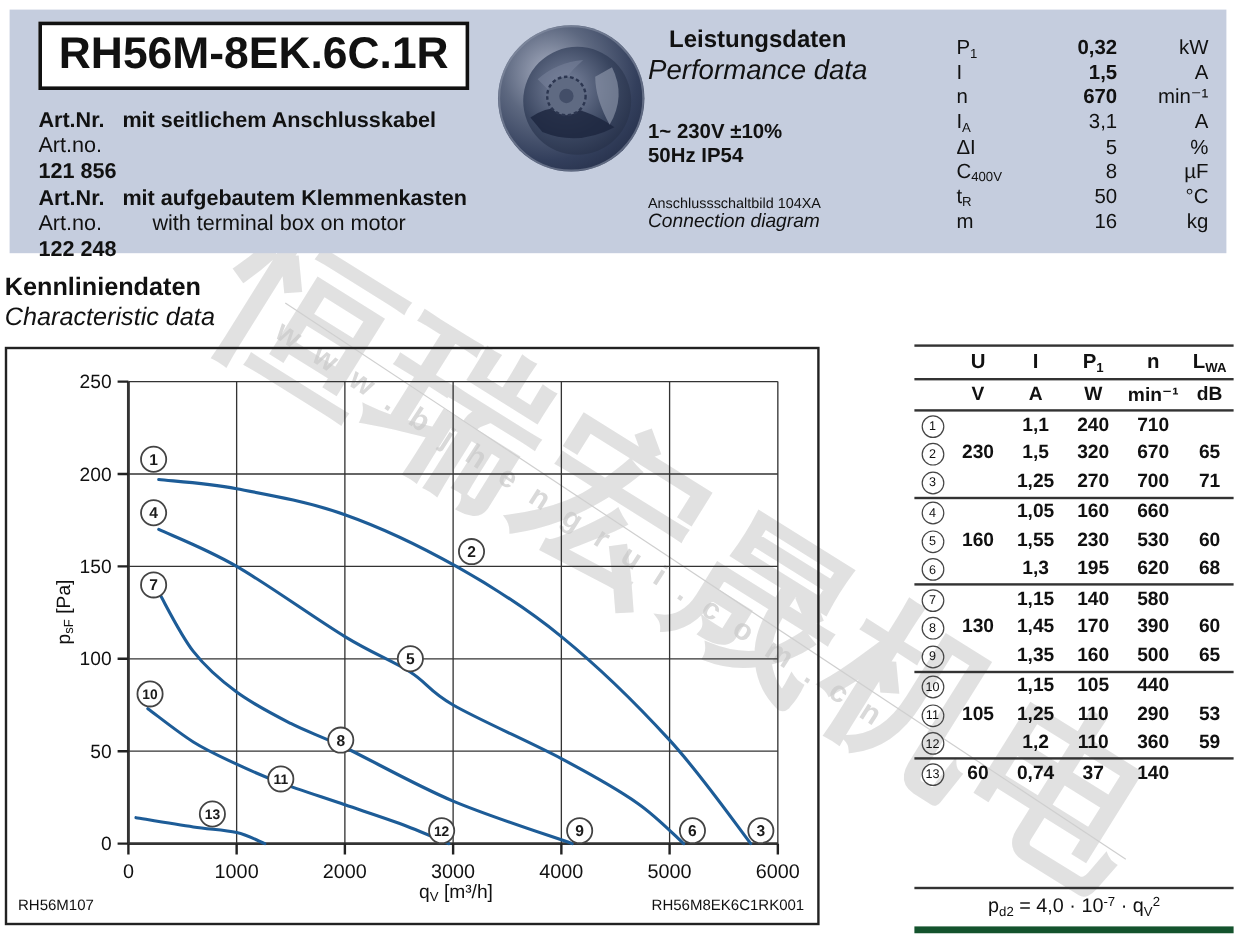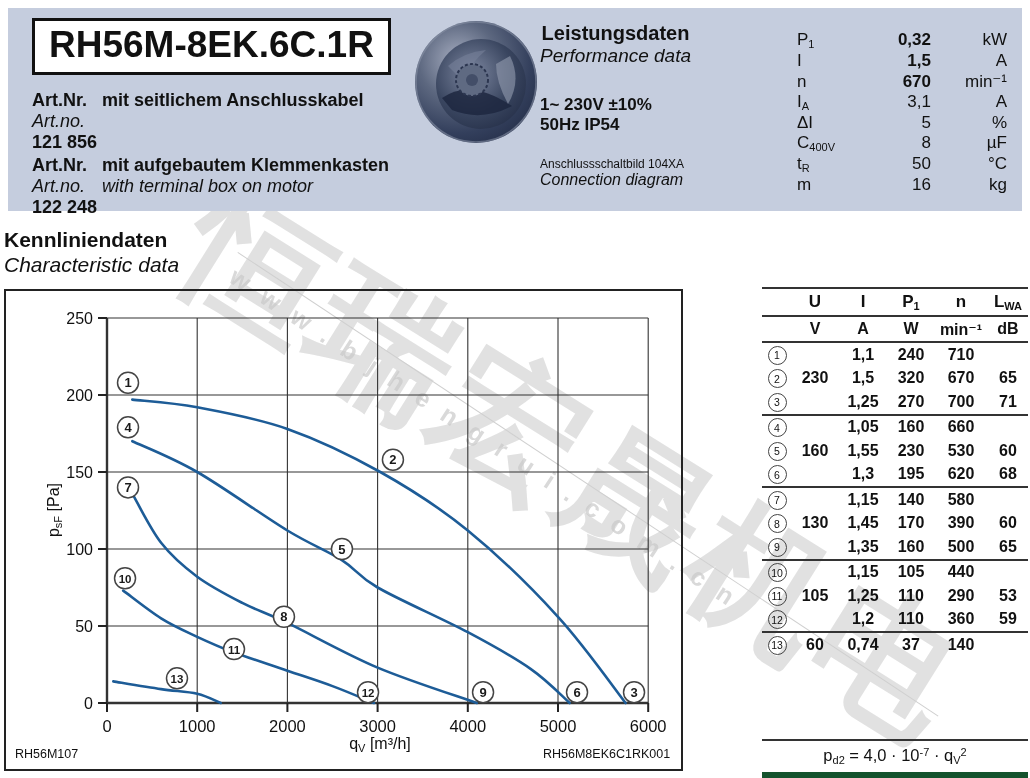--- a/index.html
+++ b/index.html
@@ -5,24 +5,24 @@
   html,body{margin:0;padding:0;background:#ffffff;}
   #page{position:relative;width:1030px;height:778px;background:#ffffff;overflow:hidden;
         font-family:"Liberation Sans","DejaVu Sans",sans-serif;color:#111;}
   
   #band{position:absolute;left:8px;top:8px;width:1014px;height:203px;background:#c5cdde;z-index:4;}
   #model-box{position:absolute;left:24px;top:10px;background:#fff;border:3px solid #111;
              padding:3px 14px 6px 14px;text-align:right;}
   #model-box .t{font-size:37px;font-weight:bold;letter-spacing:0px;white-space:nowrap;}
   .artblock{position:absolute;left:24px;font-size:18px;line-height:21px;}
   .artrow{display:grid;grid-template-columns:70px auto;column-gap:0;}
-  .b{font-weight:bold;} .i{font-style:italic;}
+  .b{font-weight:bold;} .i{gap:25px;}
   #perf{position:absolute;left:532px;top:14px;font-size:17px;}
   #perf .h1{font-size:20px;font-weight:bold;text-align:center;}
-  #perf .h2{font-size:19px;font-style:italic;margin-bottom:28px;}
+  #perf .h2{font-size:23px;font-style:italic;margin-bottom:28px;}
   #perf .v1{font-weight:bold;margin-top:10px;}
   #perf .v2{font-weight:bold;margin-bottom:22px;}
   #perf .c1{font-size:12px;margin-top:9px;}
   #perf .c2{font-size:16px;font-style:italic;}
   #perf-params{position:absolute;left:789px;top:22px;width:210px;font-size:17px;}
   .prow{display:grid;grid-template-columns:78px 56px 76px;height:20.7px;align-items:baseline;}
   .prow .lab{text-align:left;} .prow .val{text-align:right;} .prow .unt{text-align:right;}
   sub.s{font-size:11px;vertical-align:-3px;}
   sup.s{font-size:11px;vertical-align:5px;}
   

